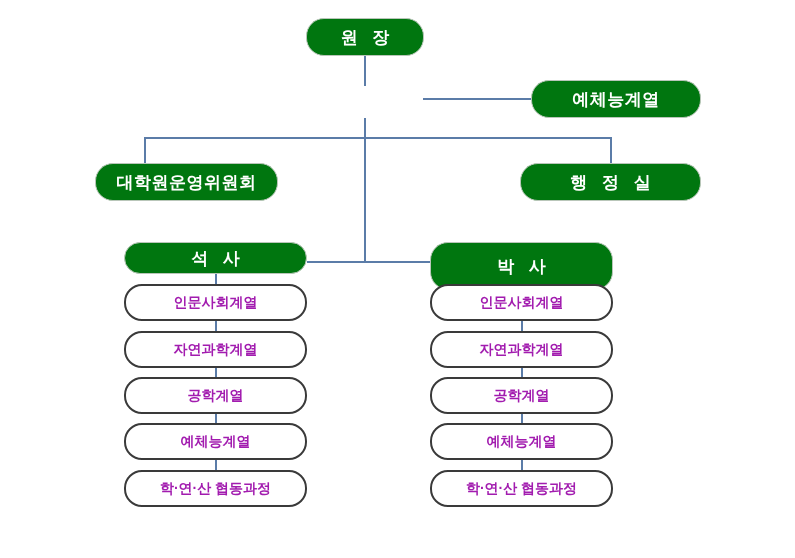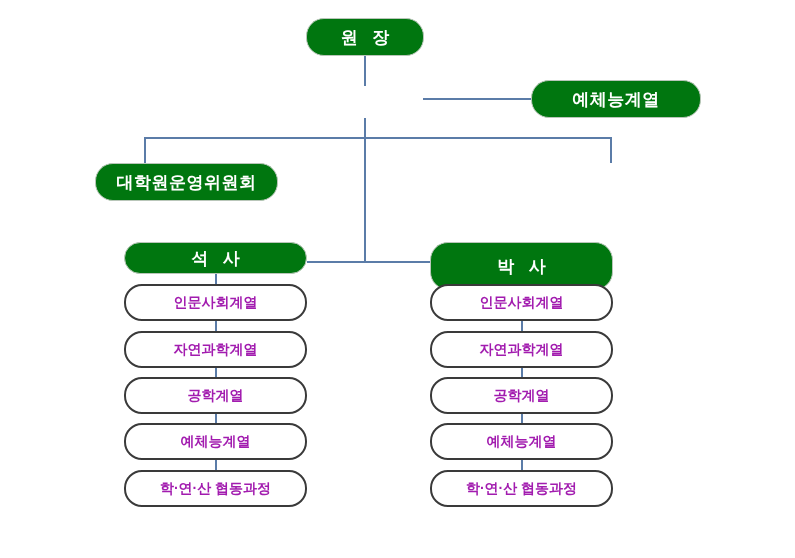--- a/index.html
+++ b/index.html
@@ -85,20 +85,21 @@
 
   <div class="line v" style="left:521px; top:272px; height:206px;"></div>
 
   <div class="node green wide-spaced" style="left:306px; top:18px; width:118px; height:38px;">원 장</div>
 
 
   <div class="node green" style="left:531px; top:80px; width:170px; height:38px;">예체능계열</div>
 
   <div class="node green" style="left:53px; top:163px; width:183px; height:38px;margin-left:42px;">대학원운영위원회</div>
 
+  <div class="node green wide-spaced" style="left:520px; top:163px; width:181px; height:38px;">행 정 실</div>
 
   <div class="node green wide-spaced" style="left:124px; top:242px; width:183px; height:32px;">석 사</div>
 
   <div class="node green wide-spaced" style="left:430px; top:242px; width:183px; height:48px;">박 사</div>
 
   <div class="node white" style="left:124px; top:284px; width:183px; height:37px;">인문사회계열</div>
 
   <div class="node white" style="left:124px; top:331px; width:183px; height:37px;">자연과학계열</div>
 
   <div class="node white" style="left:124px; top:377px; width:183px; height:37px;">공학계열</div>

